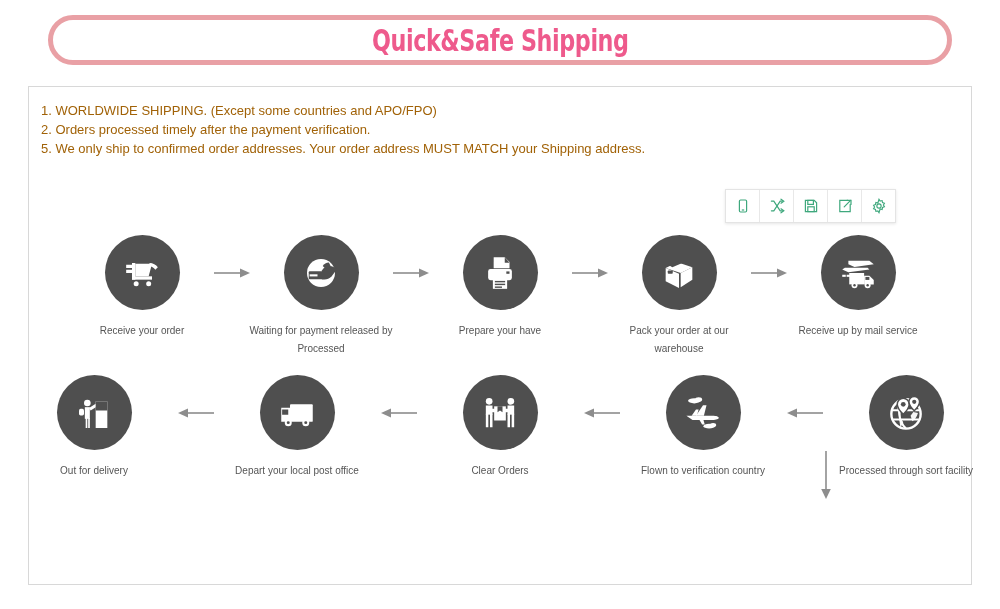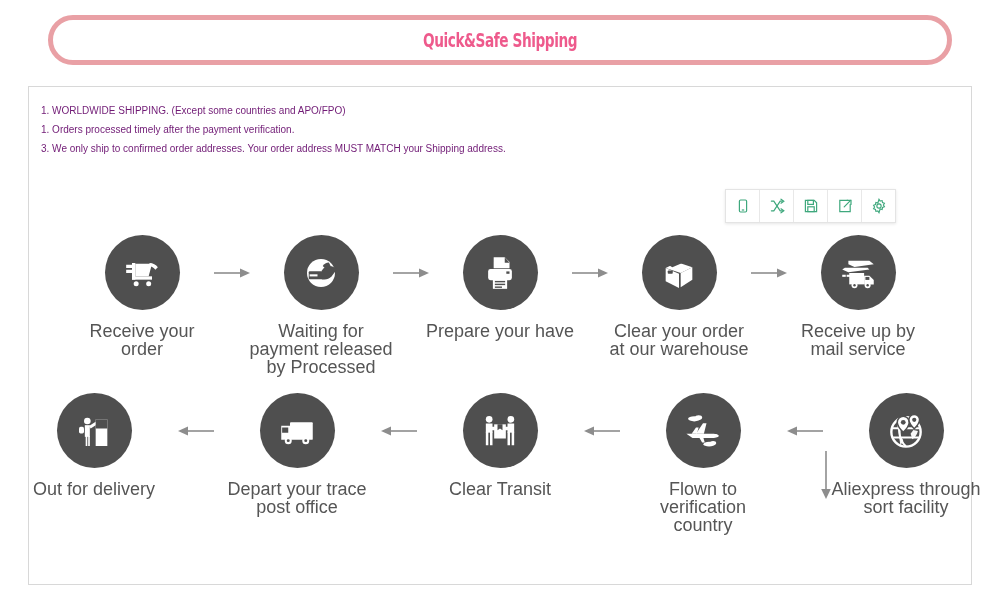--- a/index.html
+++ b/index.html
@@ -30,21 +30,21 @@
   .banner-title {
     position: absolute;
     left: 0;
     right: 0;
     top: 50%;
     transform: translateY(-50%);
     text-align: center;
     color: #ee5a8c;
     font-family: "DejaVu Sans", sans-serif;
     font-weight: bold;
-    font-size: 19px;
+    font-size: 31px;
     letter-spacing: -0.6px;
     transform-origin: center;
   }
   .banner-title span {
     display: inline-block;
     transform: scaleX(0.72);
     transform-origin: center;
     white-space: nowrap;
   }
 
@@ -59,22 +59,22 @@
     border: 1px solid #d8d8d8;
     background: #ffffff;
   }
 
   
   .policy {
     position: absolute;
     left: 12px;
     top: 14px;
     width: 922px;
-    color: #701a75;
-    font-size: 10px;
+    color: #a16207;
+    font-size: 13px;
     line-height: 19px;
   }
   .policy p { margin: 0; }
 
   
   .toolbar {
     position: absolute;
     left: 725px;
     top: 189px;
     height: 32px;
@@ -123,21 +123,21 @@
     background: #4f4f4f;
     display: flex;
     align-items: center;
     justify-content: center;
   }
   .circle svg { display: block; }
   .step-label {
     margin-top: 12px;
     text-align: center;
     color: #555555;
-    font-size: 18px;
+    font-size: 10px;
     line-height: 18px;
     width: 150px;
   }
 
   .conn {
     width: 40px;
     display: flex;
     align-items: center;
     justify-content: center;
     height: 75px;
@@ -161,22 +161,22 @@
 <div class="banner-wrap">
   <div class="banner-title">
     <span>Quick&amp;Safe Shipping</span>
   </div>
 </div>
 
 <div class="panel">
 
   <div class="policy">
     <p>1. WORLDWIDE SHIPPING. (Except some countries and APO/FPO)</p>
-    <p>1. Orders processed timely after the payment verification.</p>
-    <p>3. We only ship to confirmed order addresses. Your order address MUST MATCH your Shipping address.</p>
+    <p>2. Orders processed timely after the payment verification.</p>
+    <p>5. We only ship to confirmed order addresses. Your order address MUST MATCH your Shipping address.</p>
   </div>
 
   <div class="flow">
 
     <div class="row row1">
 
       <div class="step">
         <div class="circle">
           <svg width="40" height="40" viewBox="0 0 48 48" fill="#ffffff">
             <path d="M5 14h7v4H5zM5 20h7v4H5z"></path>
@@ -244,21 +244,21 @@
       <div class="step">
         <div class="circle">
           <svg width="40" height="40" viewBox="0 0 48 48" fill="#ffffff">
             <path d="M8 18l14-7 18 6-14 7z"></path>
             <path d="M8 18v16l16 8V25z"></path>
             <path d="M40 17v15l-14 9V24z"></path>
             <path d="M11 14l17-6 5 2-17 7z" fill="#4f4f4f"></path>
             <rect x="10.5" y="21" width="6" height="4" rx="1" fill="#4f4f4f"></rect>
           </svg>
         </div>
-        <div class="step-label">Clear your order at our warehouse</div>
+        <div class="step-label">Pack your order at our warehouse</div>
       </div>
 
       <div class="conn">
         <svg width="36" height="12" viewBox="0 0 36 12">
           <line x1="0" y1="6" x2="27" y2="6" stroke="#8d8d8d" stroke-width="1.6"></line>
           <polygon points="26,1.5 36,6 26,10.5" fill="#8d8d8d"></polygon>
         </svg>
       </div>
 
       <div class="step">
@@ -311,21 +311,21 @@
           <svg width="42" height="42" viewBox="0 0 48 48" fill="#ffffff">
             <path d="M6 18h10v16H6z"></path>
             <path d="M7 20h7v6H7z" fill="#4f4f4f"></path>
             <rect x="16" y="14" width="26" height="20" rx="1"></rect>
             <circle cx="14" cy="35" r="4"></circle>
             <circle cx="14" cy="35" r="1.7" fill="#4f4f4f"></circle>
             <circle cx="34" cy="35" r="4"></circle>
             <circle cx="34" cy="35" r="1.7" fill="#4f4f4f"></circle>
           </svg>
         </div>
-        <div class="step-label">Depart your trace post office</div>
+        <div class="step-label">Depart your local post office</div>
       </div>
 
       <div class="conn">
         <svg width="36" height="12" viewBox="0 0 36 12">
           <line x1="9" y1="6" x2="36" y2="6" stroke="#8d8d8d" stroke-width="1.6"></line>
           <polygon points="10,1.5 0,6 10,10.5" fill="#8d8d8d"></polygon>
         </svg>
       </div>
 
       <div class="step">
@@ -335,21 +335,21 @@
             <path d="M7 15h8v11H7z"></path>
             <path d="M7 25h3v16H7zM12 25h3v16h-3z"></path>
             <circle cx="37" cy="10" r="4"></circle>
             <path d="M33 15h8v11h-8z"></path>
             <path d="M33 25h3v16h-3zM38 25h3v16h-3z"></path>
             <rect x="17" y="16" width="14" height="17"></rect>
             <path d="M21 16h6v7l-3-2-3 2z" fill="#4f4f4f"></path>
             <path d="M14 19h5v4h-5zM29 19h5v4h-5z"></path>
           </svg>
         </div>
-        <div class="step-label">Clear Transit</div>
+        <div class="step-label">Clear Orders</div>
       </div>
 
       <div class="conn">
         <svg width="36" height="12" viewBox="0 0 36 12">
           <line x1="9" y1="6" x2="36" y2="6" stroke="#8d8d8d" stroke-width="1.6"></line>
           <polygon points="10,1.5 0,6 10,10.5" fill="#8d8d8d"></polygon>
         </svg>
       </div>
 
       <div class="step">
@@ -382,21 +382,21 @@
             <path d="M24 9c-5 5-7 11-7 16s2 11 7 16" fill="none" stroke="#ffffff" stroke-width="2.2"></path>
             <path d="M9 21h30M10 31h28" stroke="#ffffff" stroke-width="2.2" fill="none"></path>
             <path d="M14 15c3 4 4 9 3 13l4 6-3 6" fill="#ffffff" opacity="0.95"></path>
             <path d="M31 33c3-2 5-5 6-9l-5-1-3 4z" fill="#ffffff" opacity="0.95"></path>
             <path d="M21 8c-3.6 0-6.5 2.9-6.5 6.5 0 4.6 6.5 11 6.5 11s6.5-6.4 6.5-11C27.5 10.9 24.6 8 21 8z" fill="#ffffff" stroke="#4f4f4f" stroke-width="1.6"></path>
             <circle cx="21" cy="14.5" r="2.6" fill="#4f4f4f"></circle>
             <path d="M33 6c-3.2 0-5.8 2.6-5.8 5.8 0 4.1 5.8 9.8 5.8 9.8s5.8-5.7 5.8-9.8C38.8 8.6 36.2 6 33 6z" fill="#ffffff" stroke="#4f4f4f" stroke-width="1.6"></path>
             <circle cx="33" cy="11.8" r="2.3" fill="#4f4f4f"></circle>
           </svg>
         </div>
-        <div class="step-label">Aliexpress through sort facility</div>
+        <div class="step-label">Processed through sort facility</div>
       </div>
 
     </div>
 
     <div class="vconn">
       <svg width="20" height="48" viewBox="0 0 20 48">
         <line x1="10" y1="0" x2="10" y2="39" stroke="#8d8d8d" stroke-width="1.6"></line>
         <polygon points="5.2,38 10,48 14.8,38" fill="#8d8d8d"></polygon>
       </svg>
     </div>

